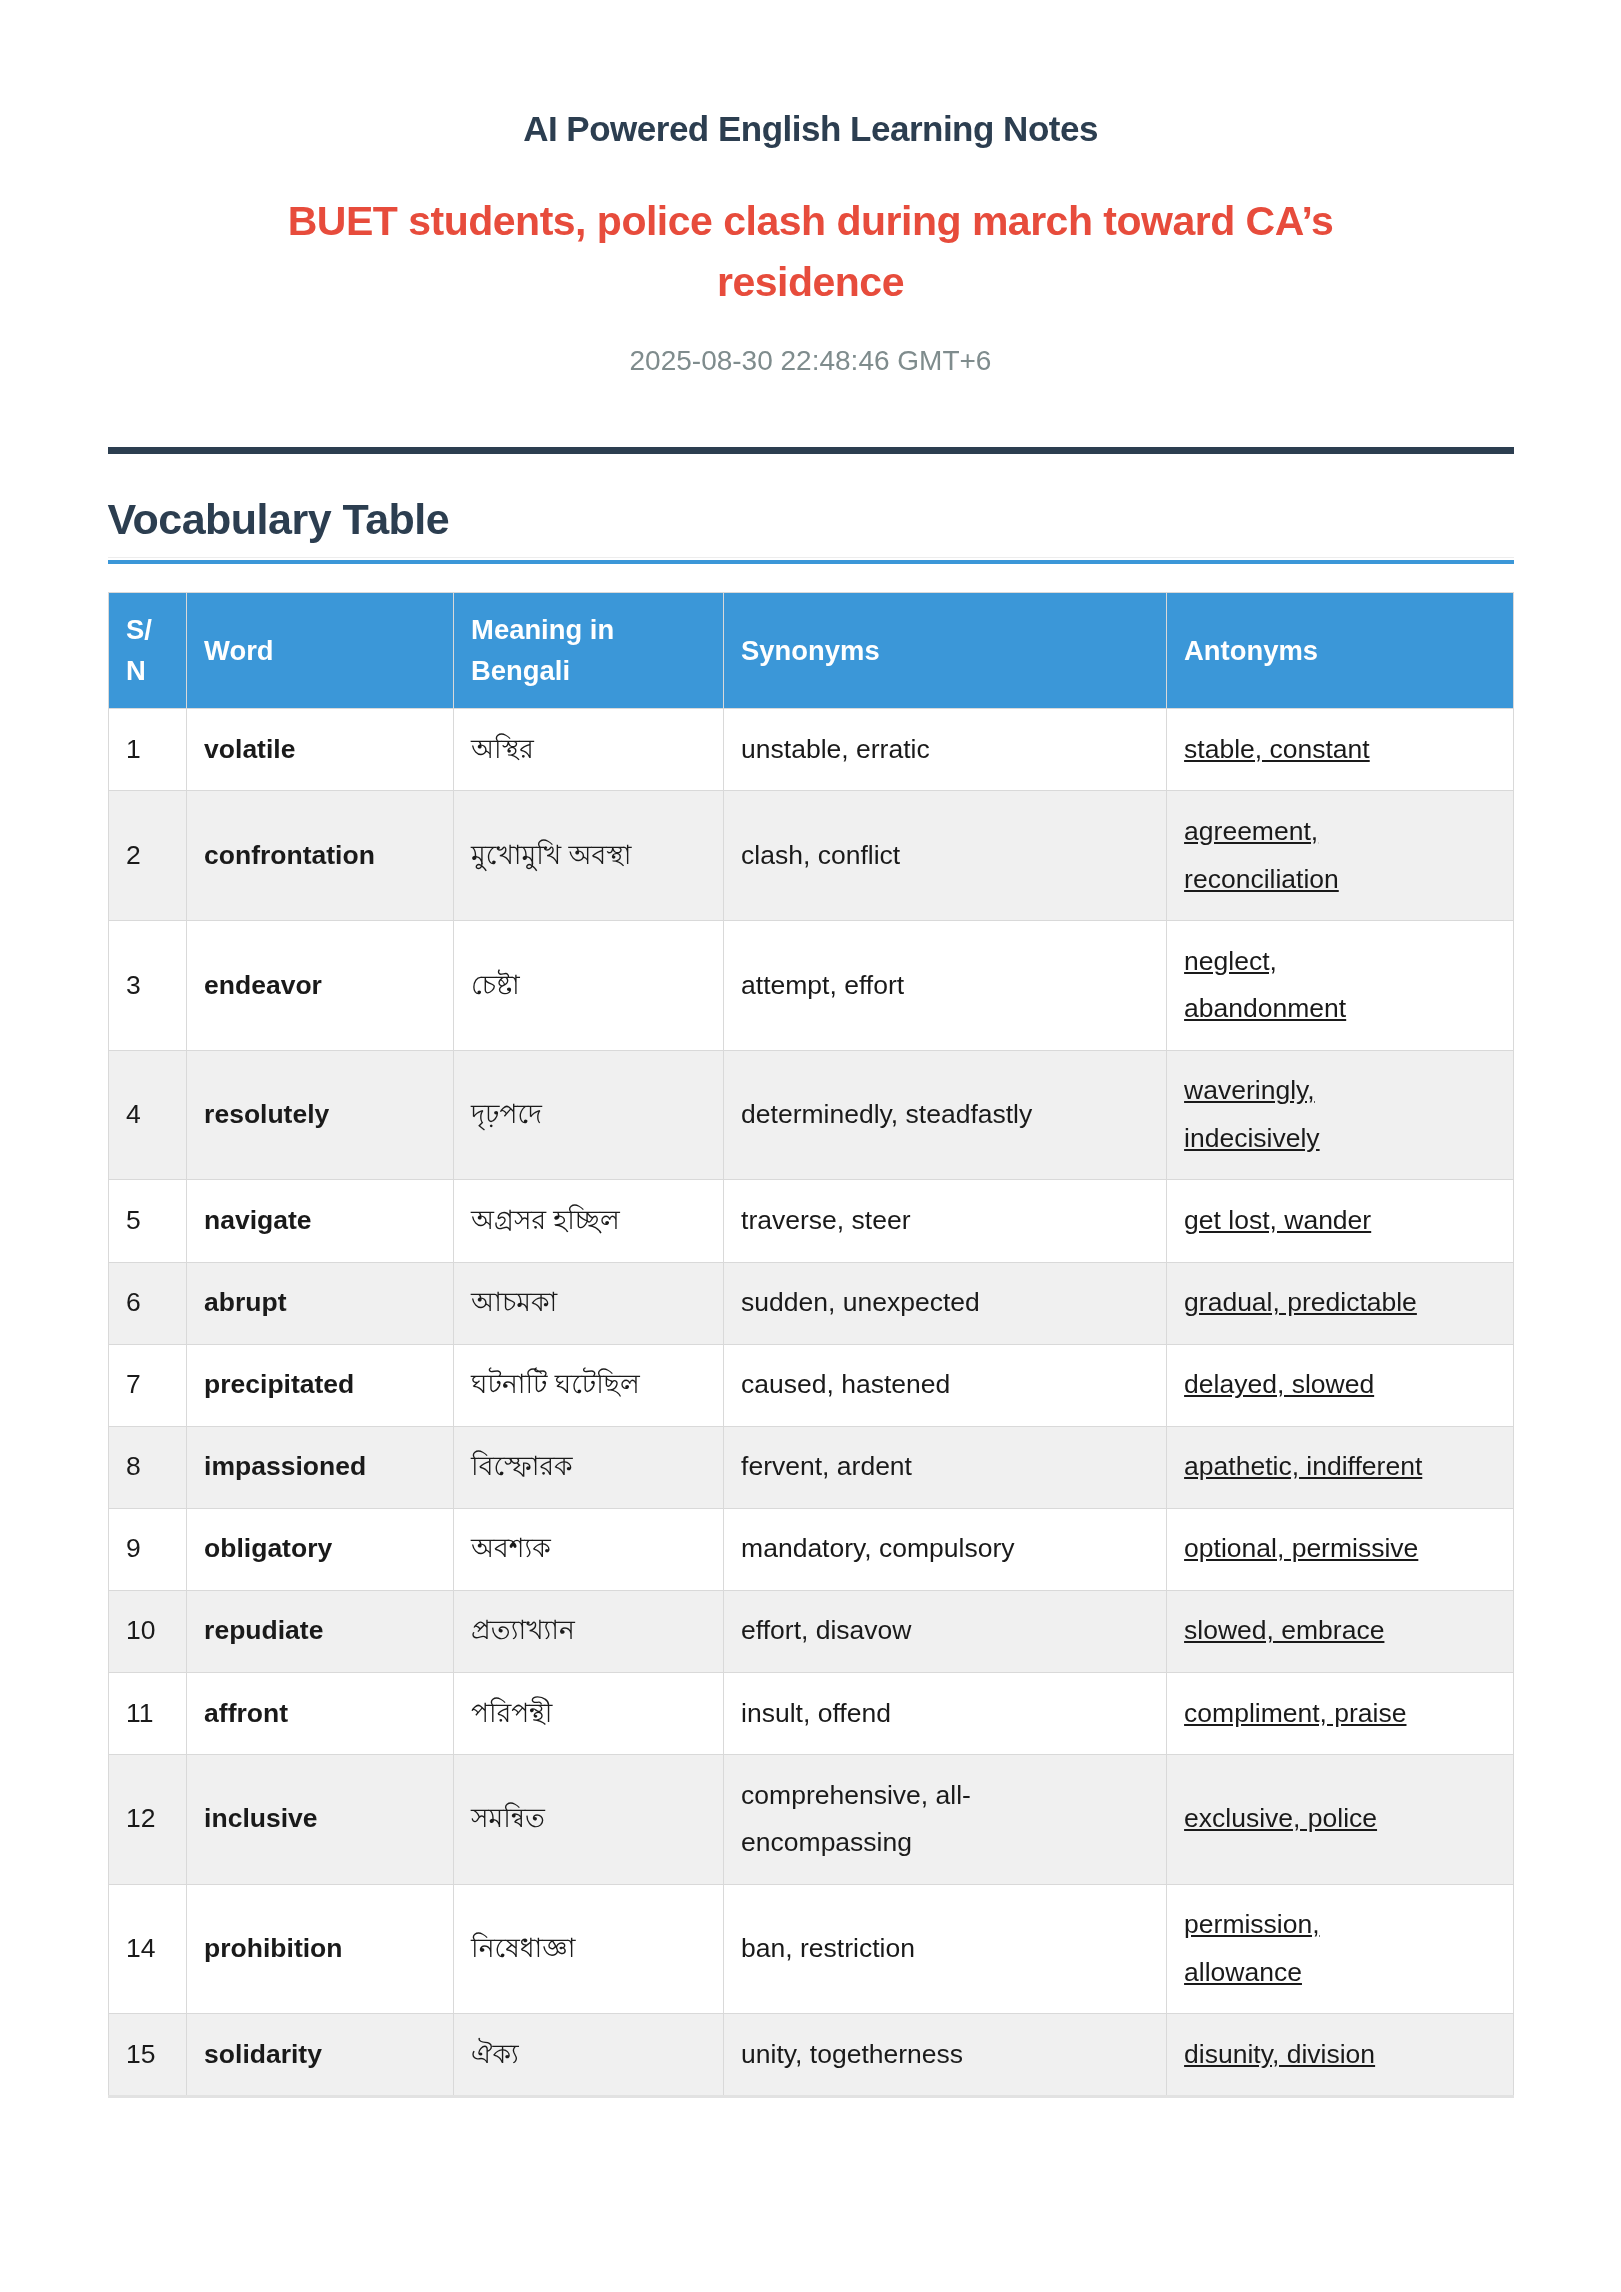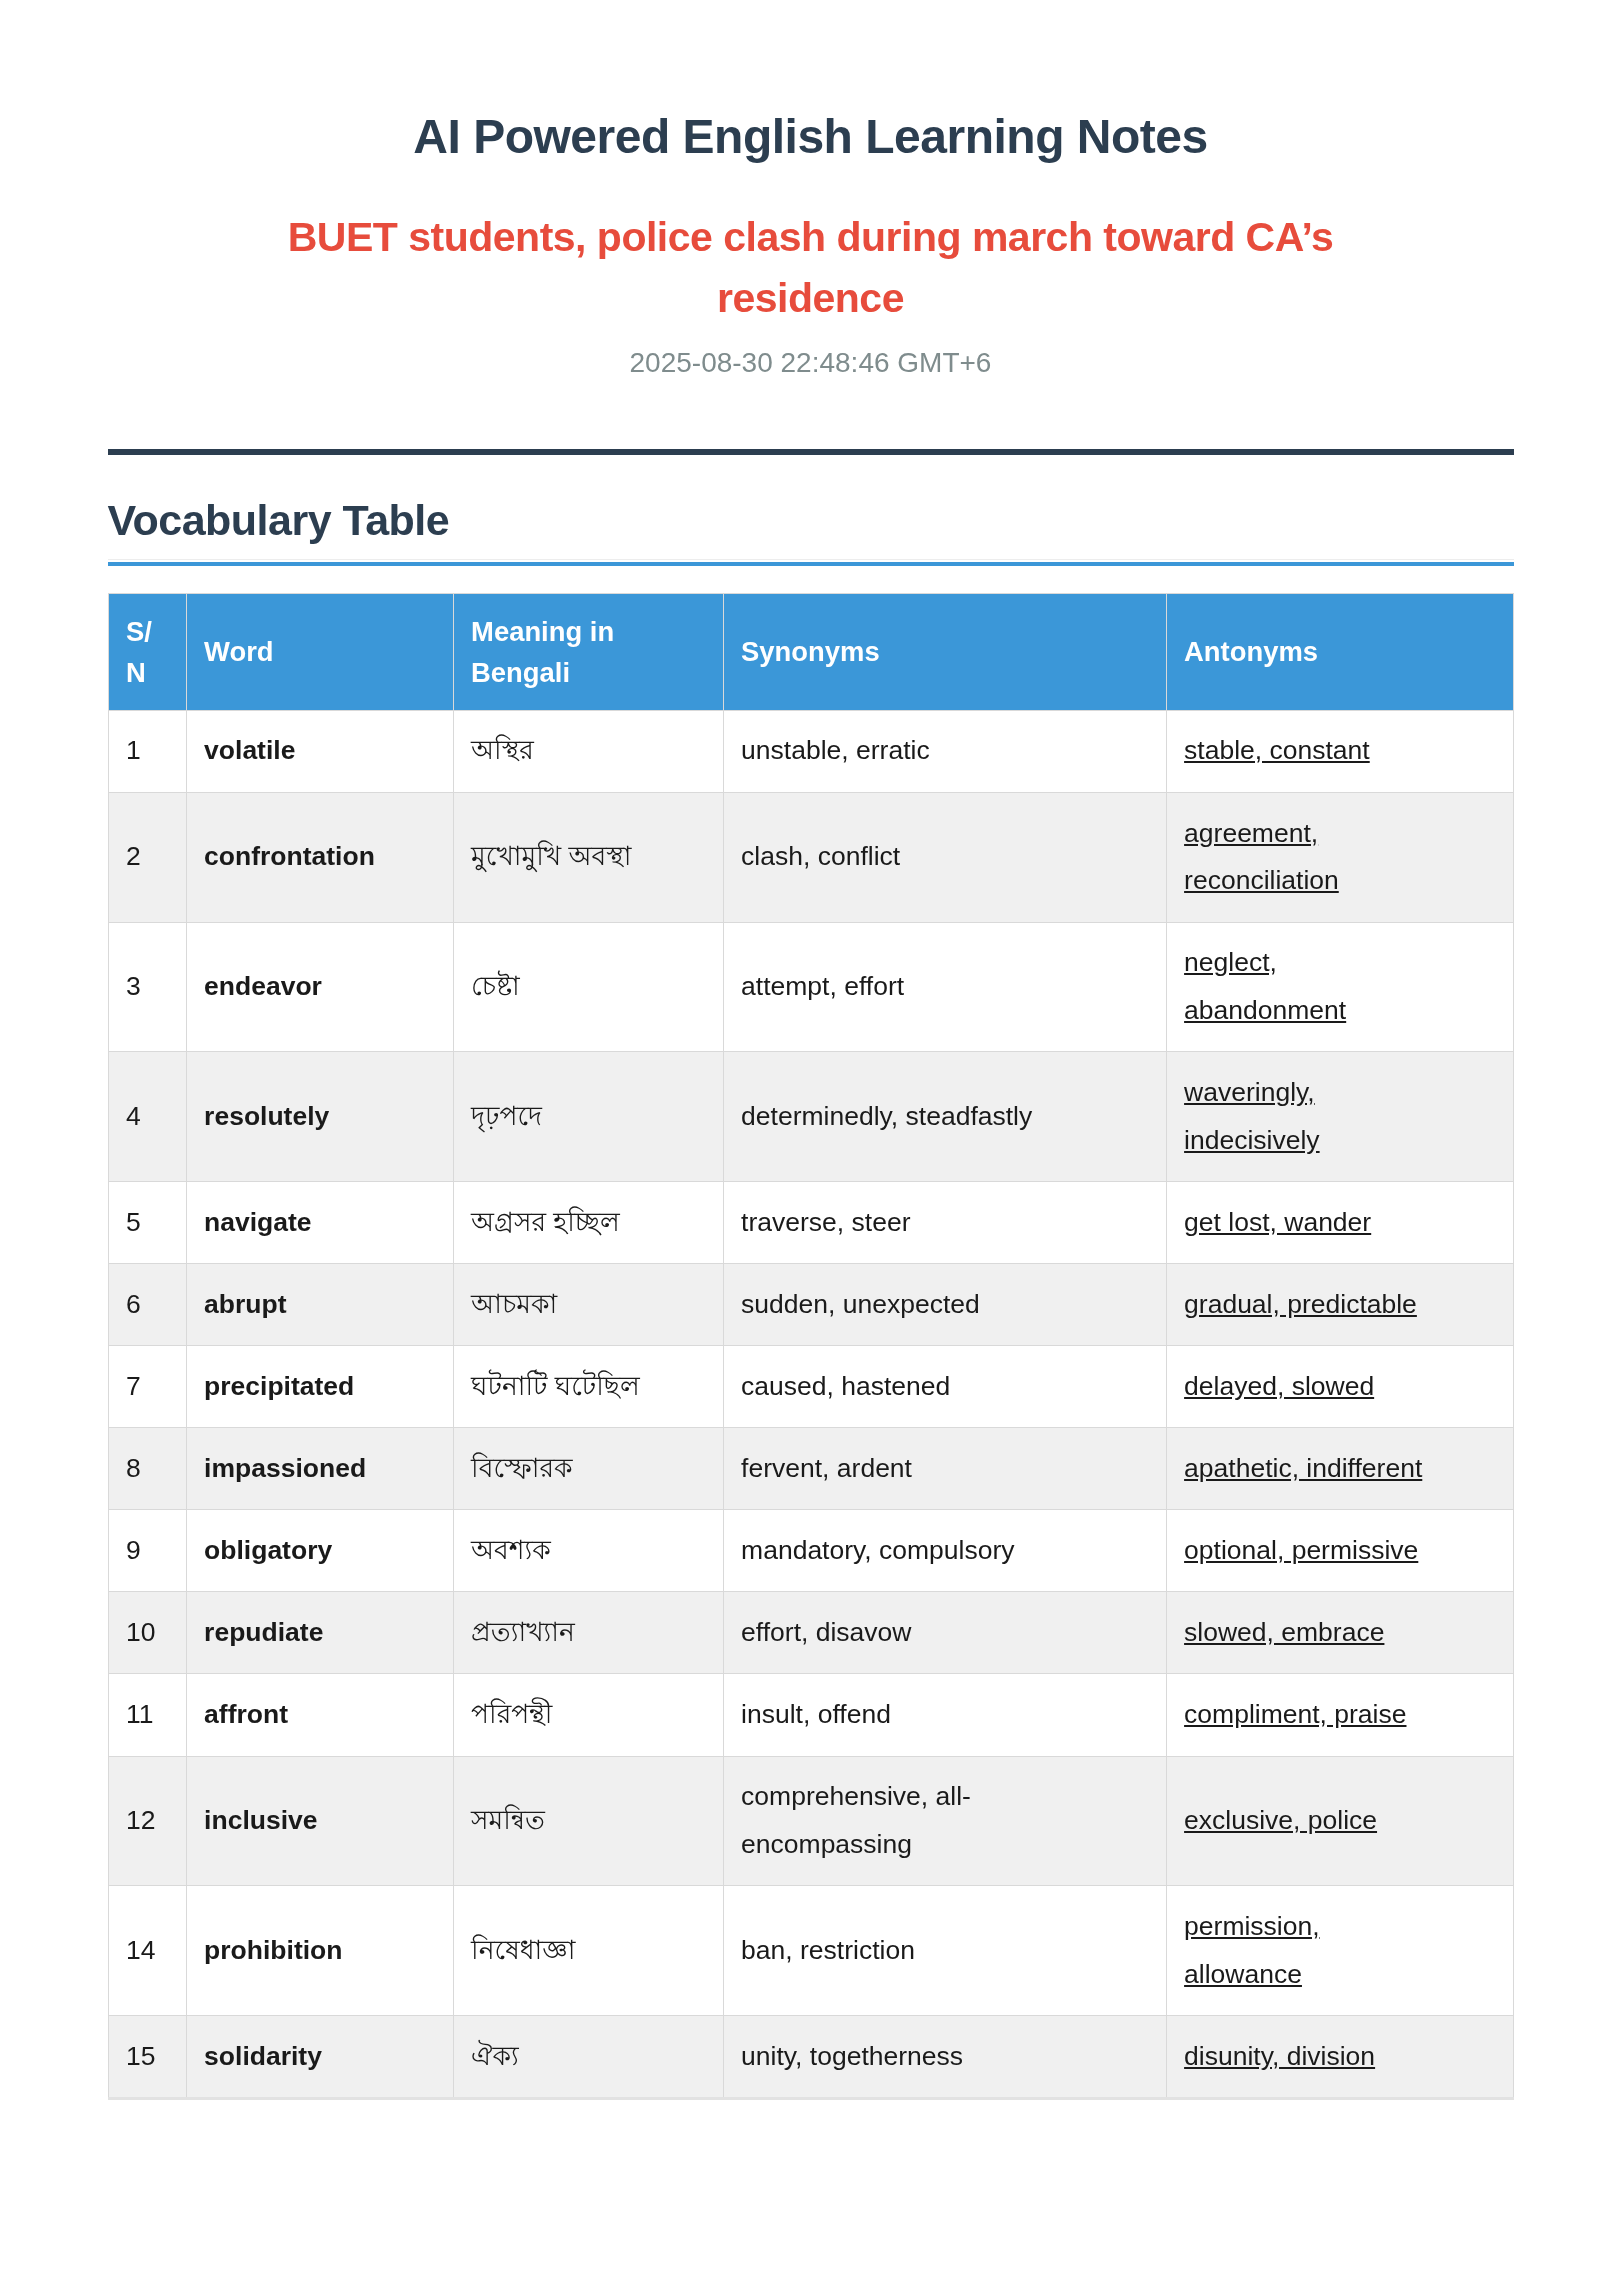--- a/index.html
+++ b/index.html
@@ -14,29 +14,29 @@
   *{box-sizing:border-box;}
   html,body{margin:0;padding:0;}
   body{
     width:1621px;height:2293px;overflow:hidden;background:#ffffff;
     font-family:"Liberation Sans","DejaVu Sans",sans-serif;
     -webkit-font-smoothing:antialiased;
   }
   .container{width:1406px;margin:0 auto;padding-top:108px;}
   .page-title{
     margin:0;text-align:center;color:var(--title-navy);
-    font-size:48px;font-weight:bold;line-height:1.2;letter-spacing:-0.5px;
+    font-size:35px;font-weight:bold;line-height:1.2;letter-spacing:-0.5px;
   }
   .article-headline{
     margin:41px auto 12px;max-width:1215px;text-align:center;
     color:var(--subtitle-red);font-size:41px;font-weight:bold;line-height:61px;
     letter-spacing:-0.5px;
   }
   .timestamp{
-    margin-top:17px;text-align:center;color:var(--timestamp-gray);
+    margin-top:31px;text-align:center;color:var(--timestamp-gray);
     font-size:28px;line-height:33px;font-weight:normal;
   }
   .rule-dark{
     border:none;height:6.9px;background:var(--title-navy);
     margin:70px 0 0 0;
   }
   .section-heading{
     margin:40px 0 0 0;color:var(--title-navy);
     font-size:43px;font-weight:bold;line-height:1.2;letter-spacing:-0.5px;
     padding-bottom:11.8px;border-bottom:1px solid #ededed;

